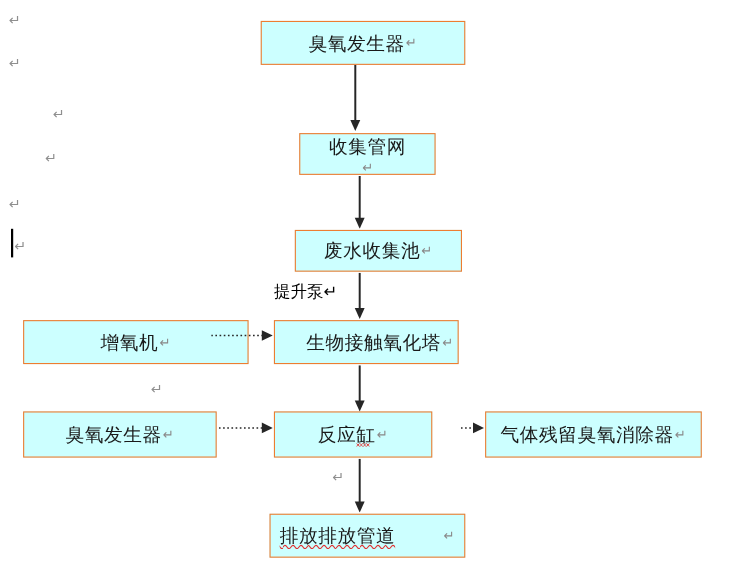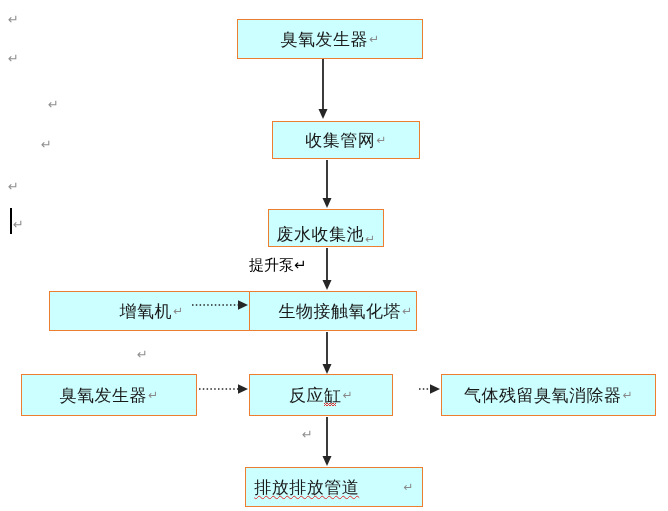--- a/index.html
+++ b/index.html
@@ -88,45 +88,45 @@
   }
 </style>
 </head>
 <body>
 
 <div id="canvas">
     <div class="node" style="left: 237px; top: 19px; width: 186px; height: 40px;">
       <span class="lbl">臭氧发生器</span>
       <span class="pilcrow-inline">↵</span>
     </div>
-    <div class="node" style="left: 272px; top: 121px; width: 148px; height: 38px;">
+    <div class="node" style="left: 272px; top: 121px; width: 124px; height: 38px; flex-direction: column;">
       <span class="lbl">收集管网</span>
       <span class="pilcrow-inline">↵</span>
     </div>
-    <div class="node" style="left: 268px; top: 209px; width: 116px; height: 38px; align-items: flex-end;">
+    <div class="node" style="left: 268px; top: 209px; width: 152px; height: 38px;">
       <span class="lbl">废水收集池</span>
       <span class="pilcrow-inline">↵</span>
     </div>
-    <div class="node" style="left: 21px; top: 291px; width: 205px; height: 40px; margin-left: 28px;">
+    <div class="node" style="left: 21px; top: 291px; width: 205px; height: 40px;">
       <span class="lbl">增氧机</span>
       <span class="pilcrow-inline">↵</span>
     </div>
     <div class="node" style="left: 249px; top: 291px; width: 168px; height: 40px; padding-left: 25px;">
       <span class="lbl">生物接触氧化塔</span>
       <span class="pilcrow-inline">↵</span>
     </div>
     <div class="node" style="left: 21px; top: 374px; width: 176px; height: 42px;">
       <span class="lbl">臭氧发生器</span>
       <span class="pilcrow-inline">↵</span>
     </div>
     <div class="node" style="left: 249px; top: 374px; width: 144px; height: 42px;">
       <span class="lbl squiggle-last">反应缸</span>
       <span class="pilcrow-inline">↵</span>
     </div>
-    <div class="node" style="left: 441px; top: 374px; width: 215px; height: 42px; justify-content: center;">
+    <div class="node" style="left: 441px; top: 374px; width: 197px; height: 42px; justify-content: center;">
       <span class="lbl">气体残留臭氧消除器</span>
       <span class="pilcrow-inline">↵</span>
     </div>
     <div class="node" style="left: 245px; top: 467px; width: 178px; height: 40px; gap: 43px;">
       <span class="lbl squiggle-all">排放排放管道</span>
       <span class="pilcrow-inline">↵</span>
     </div>
     <div class="arrow-v" style="left: 316px; top: 59px; height: 60px;"><svg width="14" height="60">
         <line x1="7" y1="0" x2="7" y2="51" stroke="#262626" stroke-width="1.8"></line>
         <polygon points="2.5,50 11.5,50 7,60" fill="#262626"></polygon>

